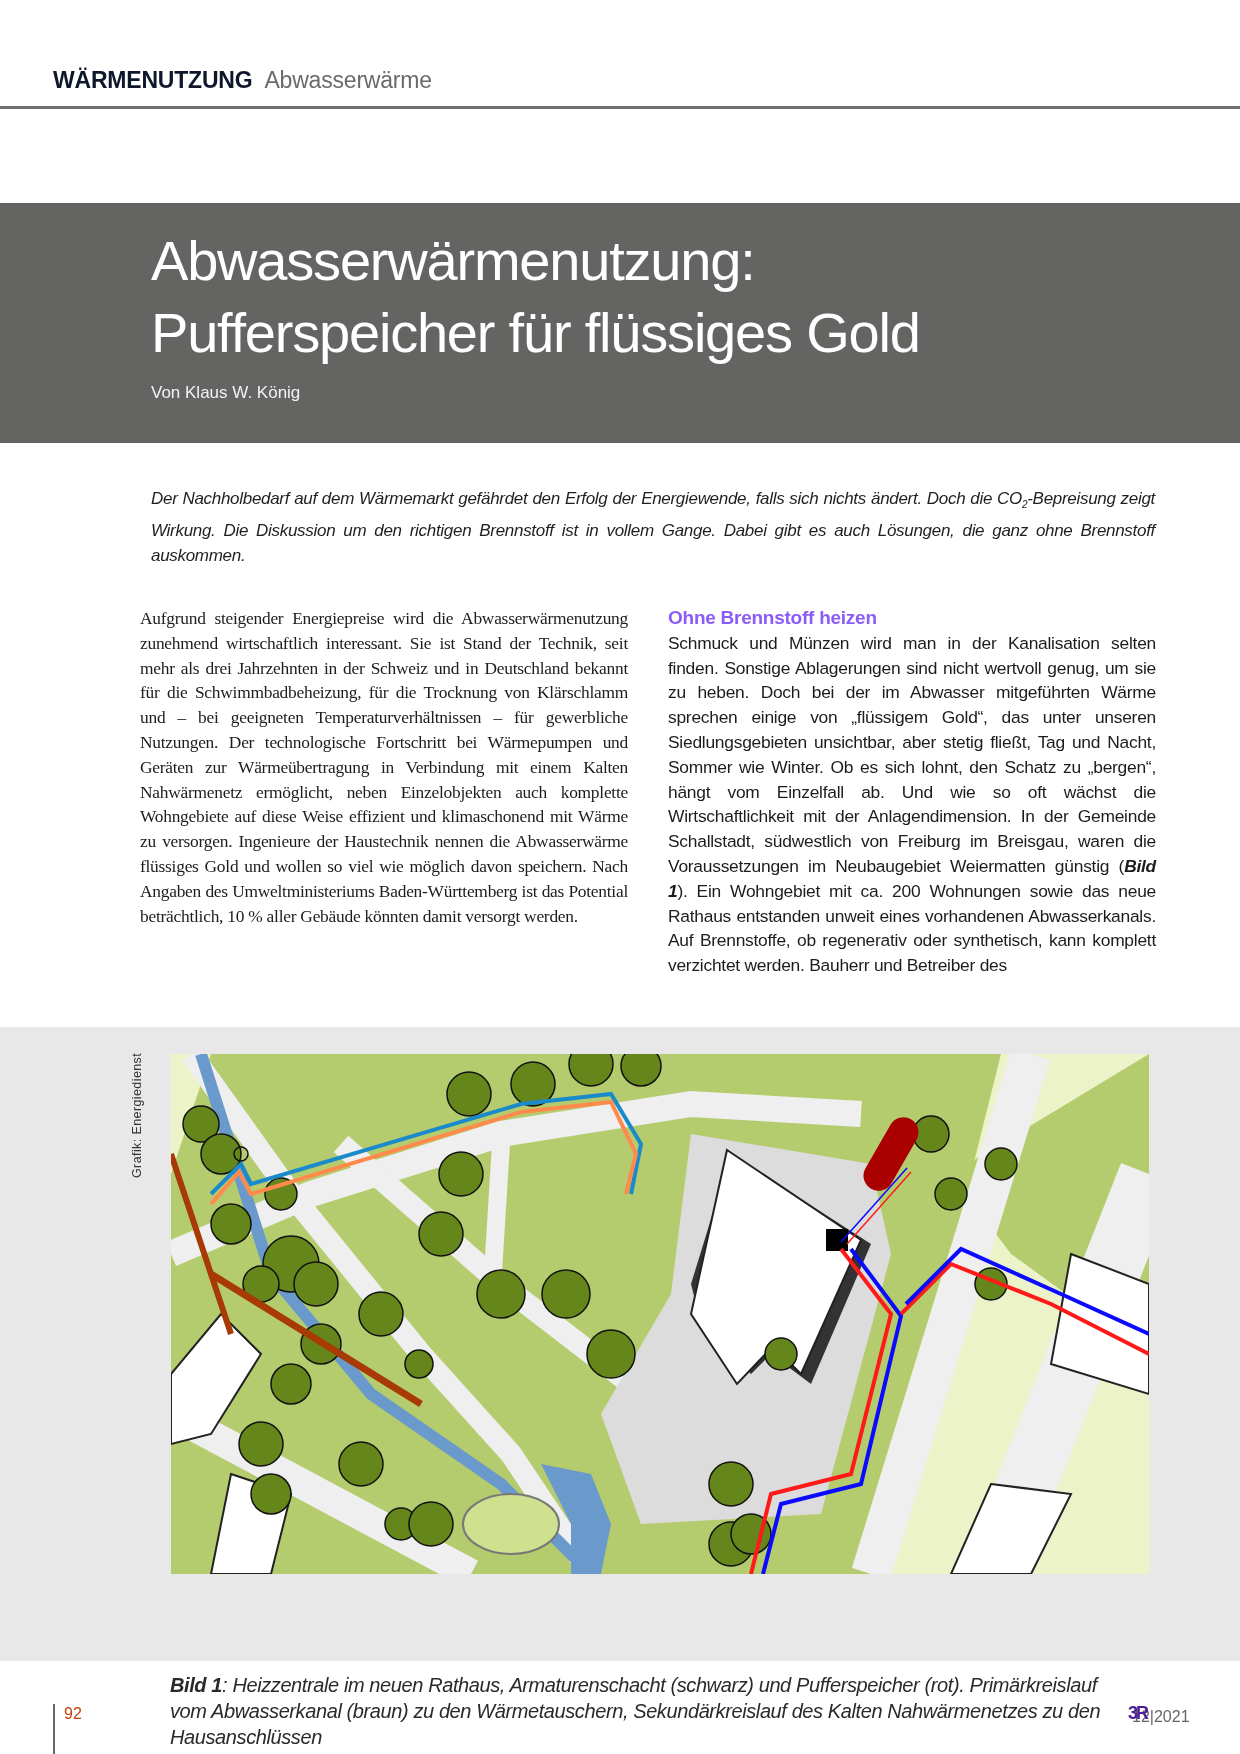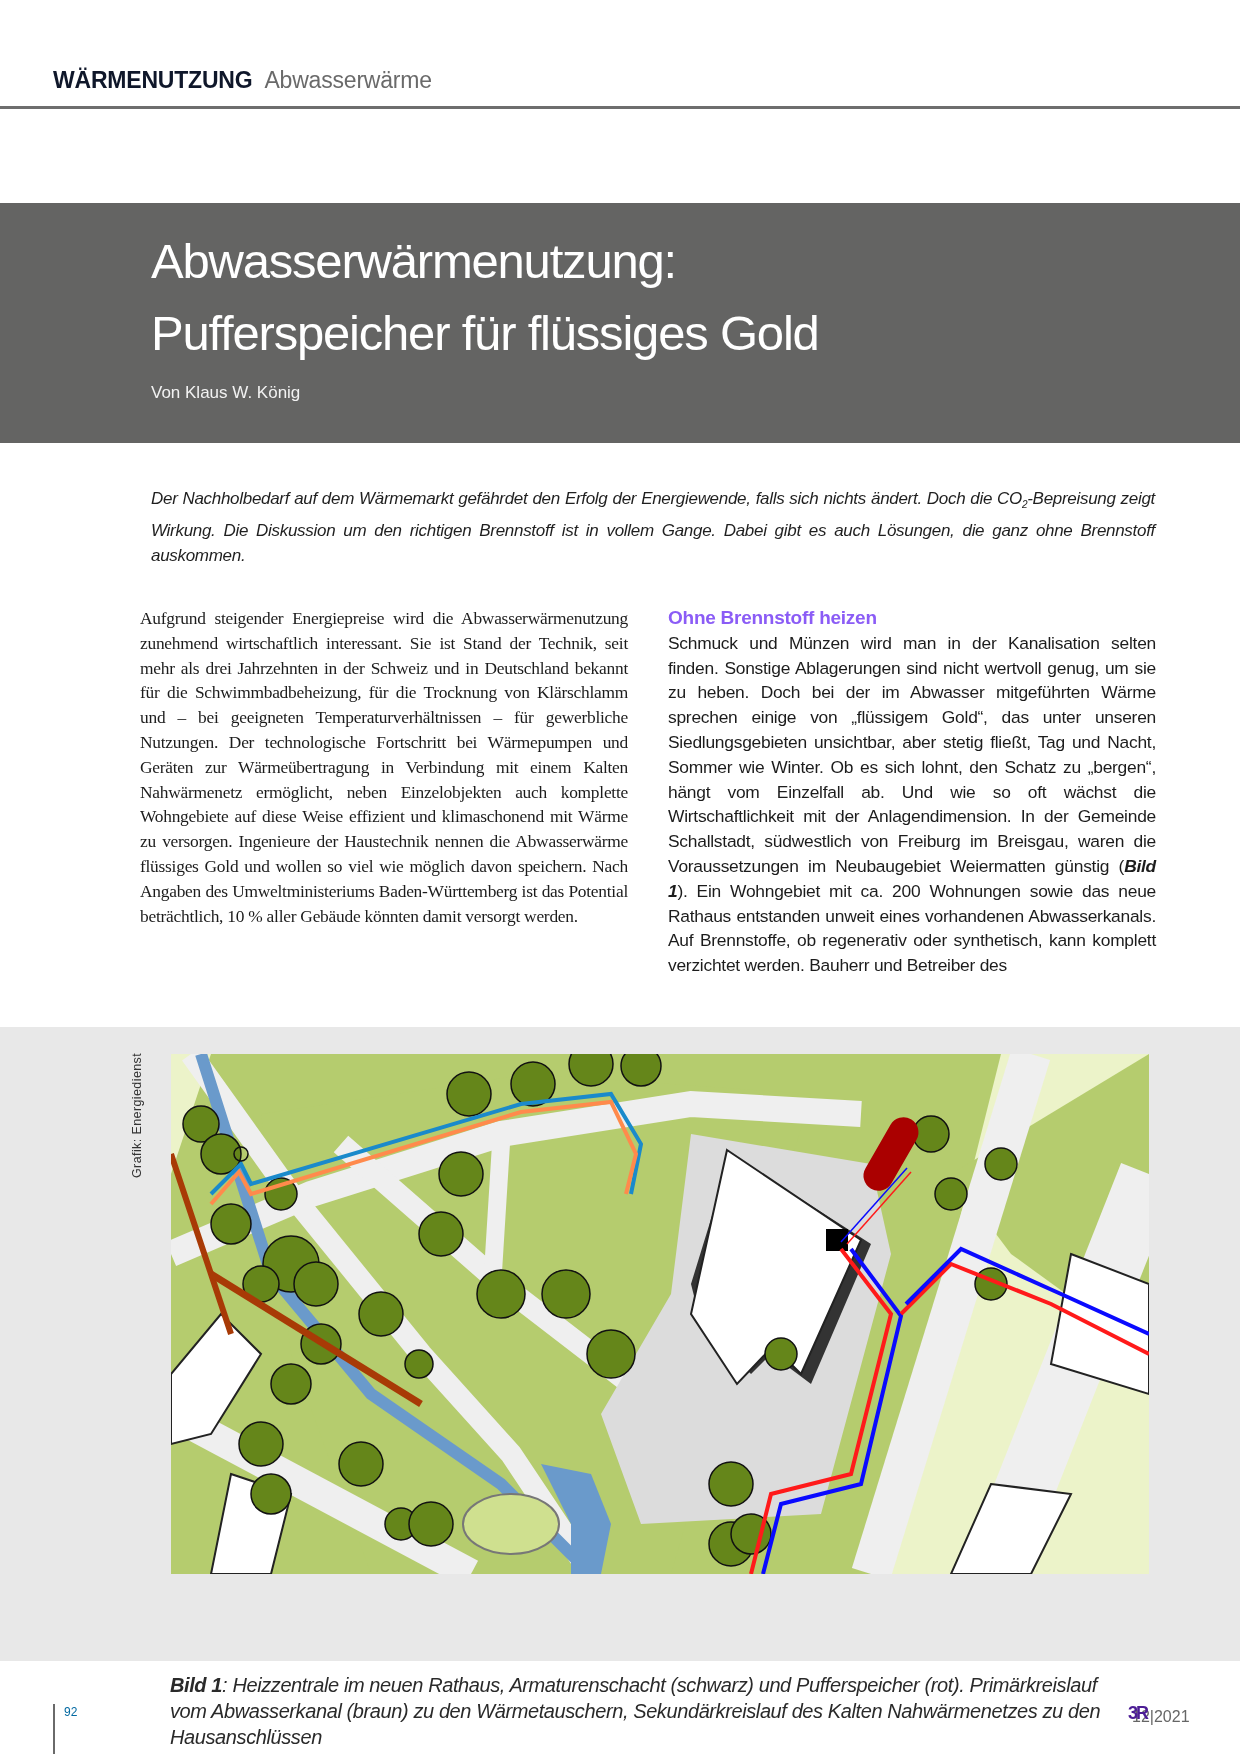--- a/index.html
+++ b/index.html
@@ -4,42 +4,42 @@
 <style>
   html, body { margin: 0; padding: 0; background: #ffffff; }
   body { width: 1240px; height: 1754px; position: relative; overflow: hidden; font-family: "Liberation Sans", sans-serif; color: #1a1a1a; }
 
   .running-head { position: absolute; left: 53px; top: 66px; font-size: 23px; line-height: 28px; letter-spacing: -0.2px; white-space: nowrap; }
   .running-head .section { font-weight: bold; color: #0f172a; }
   .running-head .topic { color: #6a6a6a; margin-left: 12px; }
   .head-rule { position: absolute; left: 0; right: 0; top: 106px; height: 3px; background: #6e6e6e; }
 
   .title-band { position: absolute; left: 0; right: 0; top: 203px; height: 240px; background: #646463; }
-  .title-band h1 { position: absolute; left: 151px; top: 22px; margin: 0; color: #ffffff; font-weight: normal; font-size: 49px; line-height: 72px; letter-spacing: -1.2px; white-space: nowrap; }
+  .title-band h1 { position: absolute; left: 151px; top: 22px; margin: 0; color: #ffffff; font-weight: normal; font-size: 56px; line-height: 72px; letter-spacing: -1.2px; white-space: nowrap; }
   .title-band .byline { position: absolute; left: 151px; top: 180px; color: #f2f2f2; font-size: 17px; }
 
   .lead { position: absolute; left: 151px; top: 486px; width: 1004px; font-style: italic; font-size: 17px; line-height: 25.5px; color: #1f1f1f; text-align: justify; letter-spacing: -0.3px; }
   .lead sub { font-size: 10px; }
 
   .col { position: absolute; top: 606px; width: 488px; font-size: 17.4px; line-height: 24.8px; text-align: justify; color: #1c1c1c; letter-spacing: -0.25px; }
   .col-left { left: 140px; font-family: Liberation Serif, serif; }
   .col-right { left: 668px; }
   .col h2 { margin: 0; font-size: 19px; line-height: 24.8px; font-weight: bold; color: #8b5cf6; }
   .col p { margin: 0; }
   .col b i, .col .figref { font-weight: bold; font-style: italic; }
 
   .figure-band { position: absolute; left: 0; right: 0; top: 1027px; height: 634px; background: #e8e8e8; }
   .credit { position: absolute; left: 130px; top: 1178px; transform: rotate(-90deg); transform-origin: left top; font-size: 12.5px; color: #333; white-space: nowrap; letter-spacing: 0.4px; }
   .map { position: absolute; left: 171px; top: 1054px; width: 978px; height: 520px; background: #ecf3c9; overflow: hidden; }
   .map svg { display: block; }
   .caption { position: absolute; left: 170px; top: 1672px; width: 960px; font-style: italic; font-size: 20px; line-height: 26px; color: #2a2a2a; letter-spacing: -0.4px; }
   .caption .fig-label { font-weight: bold; }
 
   .footer-bar { position: absolute; left: 53px; top: 1704px; width: 2px; height: 50px; background: #6a6a6a; }
-  .page-no { position: absolute; left: 64px; top: 1705px; font-size: 12px; color: #0369a1; }
+  .page-no { position: absolute; left: 64px; top: 1705px; font-size: 16px; color: #c2410c; }
   .issue { position: absolute; left: 1132px; top: 1708px; font-size: 16px; color: #666; text-align: right; }
   .logo { position: absolute; left: 1128px; top: 1703px; font-size: 18px; font-weight: bold; color: #4c1d95; letter-spacing: -2px; }
 </style>
 </head>
 <body>
 
 <div class="running-head">
   <span class="section">WÄRMENUTZUNG</span><span class="topic">Abwasserwärme</span>
 </div>
 <div class="head-rule"></div>

